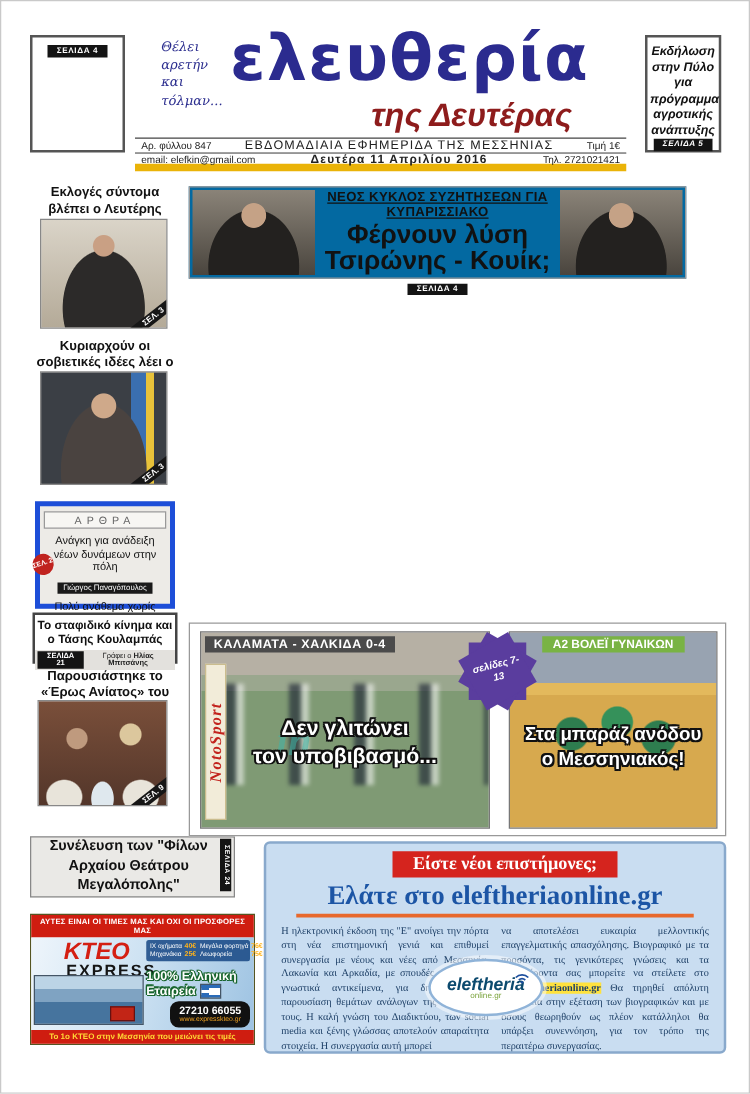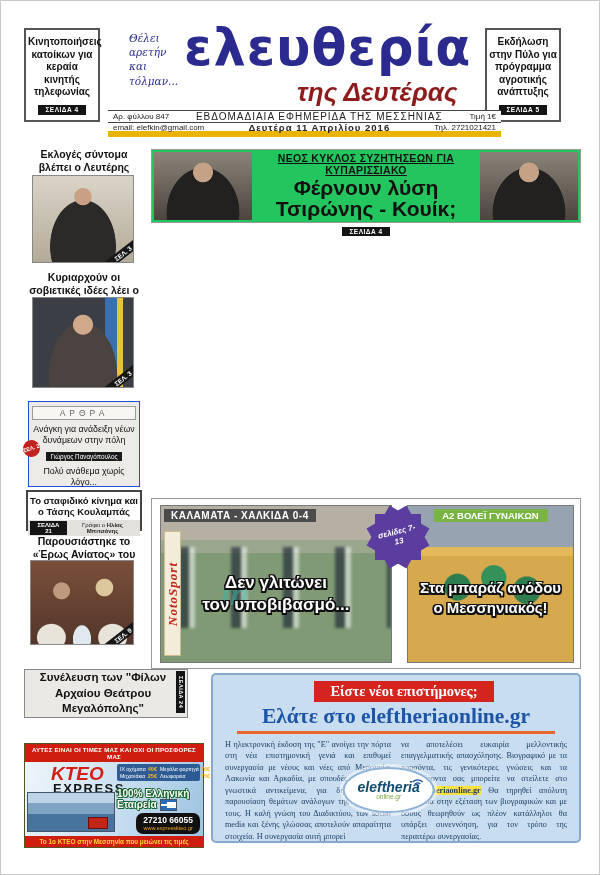--- a/index.html
+++ b/index.html
@@ -48,21 +48,21 @@
       radial-gradient(ellipse at 20% 92%, #e8e4da 0 12%, rgba(0,0,0,0) 13%),
       radial-gradient(ellipse at 50% 94%, #dfe8ee 0 12%, rgba(0,0,0,0) 13%),
       radial-gradient(ellipse at 80% 92%, #e8e4da 0 12%, rgba(0,0,0,0) 13%),
       linear-gradient(#7a4f3a,#53362a);}
   .portrait-dark{background:
       radial-gradient(circle at 50% 30%, #c5a286 0 14%, rgba(0,0,0,0) 15%),
       radial-gradient(ellipse at 50% 90%, #23211f 0 52%, rgba(0,0,0,0) 53%),
       linear-gradient(#8a8378,#4a453e);}
 
   
-  .arthra{left:27px;top:400px;width:112px;height:86px;border:1px solid #1d4ed8;background:#edebe7;
+  .arthra{left:27px;top:400px;width:112px;height:86px;border:4px solid #1d4ed8;background:#edebe7;
           box-sizing:border-box;padding:4px 3px;text-align:center;}
   .arthra-header{border:1px solid #999;background:#f7f6f3;color:#666;font-size:8.5px;
                  letter-spacing:4px;padding:1px 0;margin-bottom:4px;}
   .a-item{position:relative;margin-bottom:3px;}
   .a-title{font-size:8.8px;font-weight:normal;line-height:1.2;}
   .a-author{display:inline-block;background:#1a1a1a;color:#fff;font-size:6.3px;
             padding:1px 5px;margin-top:2px;}
   .circle-badge{position:absolute;left:-9px;top:16px;width:17px;height:17px;border-radius:50%;
                 background:#c0231f;color:#fff;font-size:5.5px;font-weight:bold;display:flex;
                 align-items:center;justify-content:center;transform:rotate(-18deg);text-align:center;line-height:1;}
@@ -78,22 +78,22 @@
   .st-author b{font-size:6px;}
 
   
   .synelefsi{left:23px;top:668px;width:164px;height:49px;border:1px solid #888;background:#eae9e6;
              box-sizing:border-box;display:flex;align-items:center;justify-content:center;
              text-align:center;font-weight:bold;font-size:11.5px;line-height:1.35;padding:0 12px 0 6px;}
   .v-badge{position:absolute;right:2px;bottom:4px;writing-mode:vertical-rl;background:#141414;
            color:#fff;font-size:5.5px;font-weight:bold;padding:5px 1px;letter-spacing:.5px;}
 
   
-  .top-story{left:150px;top:148px;width:430px;height:74px;border:1px solid #999;
-             background:#22c55e;box-sizing:border-box;}
+  .top-story{left:150px;top:148px;width:398px;height:74px;border:1px solid #999;
+             background:#0369a1;box-sizing:border-box;}
   .ts-photo{position:absolute;top:2px;bottom:2px;width:98px;}
   .ts-center{position:absolute;left:102px;right:102px;top:2px;text-align:center;}
   .ts-kicker{font-size:10.5px;font-weight:bold;text-decoration:underline;letter-spacing:.3px;}
   .ts-headline{font-size:21px;font-weight:800;line-height:1.02;margin-top:1px;}
   .ts-badge{margin-top:1px;display:inline-block;}
 
   
   .cycling{left:150px;top:231px;width:430px;height:249px;border:1px solid #888;box-sizing:border-box;
            background:linear-gradient(#8fc3ea 0 38%,#cfe2f0 38% 55%,#d8d2c2 55% 62%,#b7ad99 62% 100%);
            overflow:hidden;}
@@ -158,21 +158,21 @@
   .hl{background:#ffe23d;font-weight:bold;}
   .sc-logo{position:absolute;left:50%;top:92px;transform:translateX(-58%);width:88px;height:42px;
            background:#fff;border:2px solid #8fb3d8;border-radius:50%;display:flex;flex-direction:column;
            align-items:center;justify-content:center;box-shadow:0 0 0 3px rgba(255,255,255,.5);}
   .sc-logo .ln{font-style:italic;font-weight:bold;font-size:14px;color:#0c4a6e;line-height:1;}
   .sc-logo .ls{font-size:6.5px;color:#7aa33c;line-height:1;}
   .wifi{position:absolute;right:9px;top:8px;}
 
   
   .kteo{left:23px;top:730px;width:180px;height:105px;border:1px solid #552;box-sizing:border-box;
-        display:flex;flex-direction:column;margin-top:12px;}
+        display:flex;flex-direction:column;}
   .kteo-top{background:#cf1d10;color:#fff;font-weight:bold;font-size:6.2px;text-align:center;
             padding:2px 1px;letter-spacing:.2px;}
   .kteo-body{position:relative;flex:1;background:linear-gradient(105deg,#eef5fb 0%,#cfe3f3 45%,#9ec3e2 100%);}
   .kteo-logo1{position:absolute;left:26px;top:2px;color:#d41f12;font-weight:900;font-style:italic;
               font-size:19px;line-height:1;}
   .kteo-logo2{position:absolute;left:28px;top:20px;color:#151515;font-weight:900;font-size:13px;
               letter-spacing:1.5px;line-height:1;}
   .kteo-prices{position:absolute;left:92px;top:2px;right:3px;display:grid;
                grid-template-columns:1fr 1fr;gap:1px 3px;background:rgba(26,74,134,.88);
                padding:2px 3px;border-radius:2px;}
@@ -197,29 +197,28 @@
   .kteo-bottom{background:#cf1d10;color:#ffd935;font-weight:bold;font-size:6.4px;text-align:center;
                padding:2px 1px;}
 </style>
 </head>
 <body>
 
 <div class="page">
 
   <header>
     <div class="abs promo-box" style="left:23px;top:27px;width:76px;height:94px;">
-      <span>Κινητοποιήσεις κατοίκων για κεραία κινητής τηλεφωνίας</span>
       <span class="page-badge">ΣΕΛΙΔΑ 4</span>
     </div>
 
     <div class="abs tagline">Θέλει αρετήν και τόλμαν...</div>
     <div class="abs mast-title">ελευθερία</div>
     <div class="abs mast-sub">της Δευτέρας</div>
 
-    <div class="abs promo-box" style="right:38px;top:27px;width:76px;height:94px;">
+    <div class="abs promo-box" style="right:22px;top:27px;width:61px;height:94px;font-style:italic;">
       <span>Εκδήλωση στην Πύλο για πρόγραμμα αγροτικής ανάπτυξης</span>
       <span class="page-badge">ΣΕΛΙΔΑ 5</span>
     </div>
 
     <div class="abs info-row r1">
       <span>Αρ. φύλλου 847</span>
       <span class="weekly">ΕΒΔΟΜΑΔΙΑΙΑ ΕΦΗΜΕΡΙΔΑ ΤΗΣ ΜΕΣΣΗΝΙΑΣ</span>
       <span>Τιμή 1€</span>
     </div>
     <div class="abs info-row r2">

